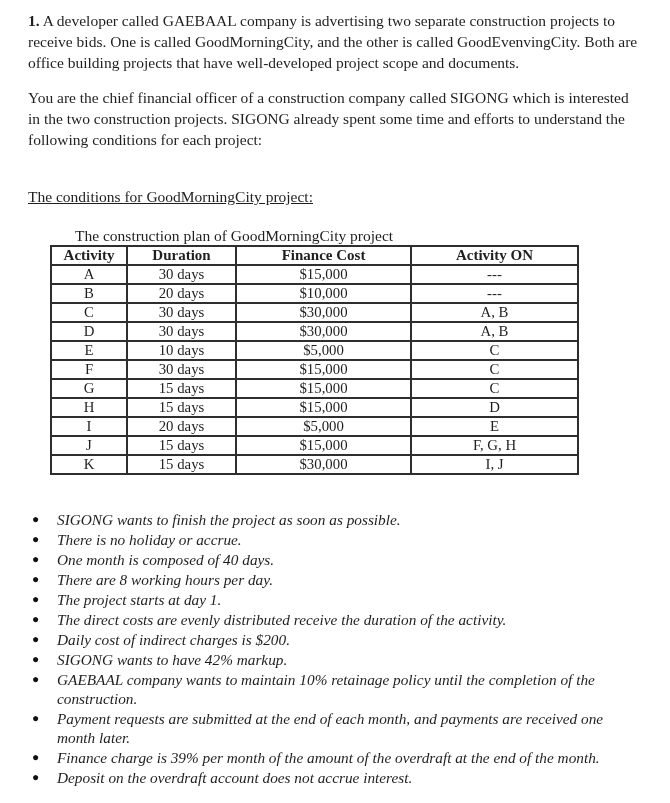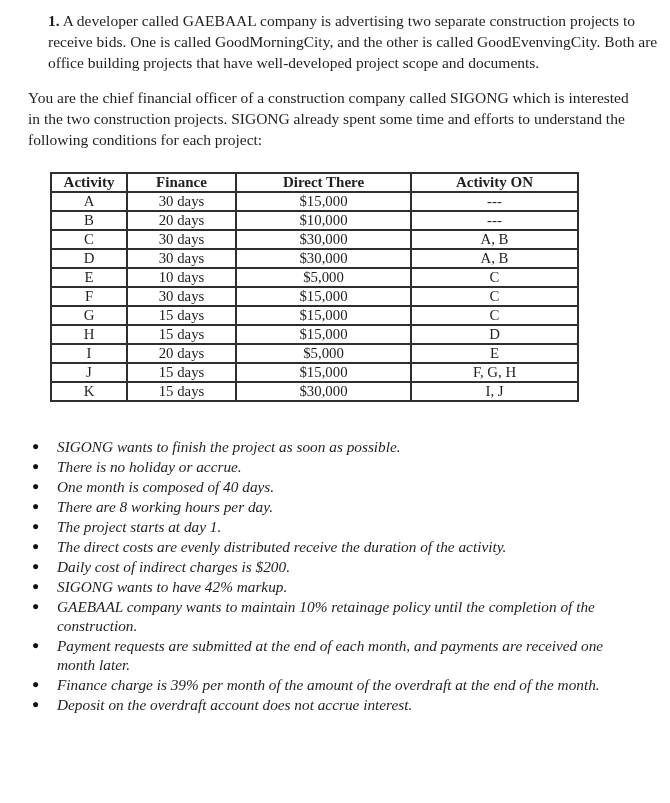--- a/index.html
+++ b/index.html
@@ -13,22 +13,22 @@
     color: #1f1f1f;
     box-sizing: border-box;
     padding: 10px 28px 0 28px;
   }
   .para {
     margin: 0;
     font-size: 15.5px;
     line-height: 21px;
     width: 614px;
   }
-  .para1 { margin-bottom: 14px; margin-left: 20px; }
-  .para2 { margin-bottom: 22px; }
+  .para1 { margin-bottom: 14px; }
+  .para2 { margin-bottom: 36px; }
   .intro-num { font-weight: bold; }
   .section-heading {
     font-size: 15.5px;
     line-height: 21px;
     text-decoration: underline;
     margin: 0 0 19px 0;
     font-weight: normal;
   }
   .table-caption {
     font-size: 15.5px;
@@ -78,34 +78,36 @@
 </style>
 </head>
 <body>
 
 <div class="page">
 
   <p class="para para1"><span class="intro-num">1.</span><span> A developer called GAEBAAL company is advertising two separate construction projects to receive bids. One is called GoodMorningCity, and the other is called GoodEvenvingCity. Both are office building projects that have well-developed project scope and documents.</span></p>
 
   <p class="para para2">You are the chief financial officer of a construction company called SIGONG which is interested in the two construction projects. SIGONG already spent some time and efforts to understand the following conditions for each project:</p>
 
-
+  <div class="section-heading">The conditions for GoodMorningCity project:</div>
+
+  <div class="table-caption">The construction plan of GoodMorningCity project</div>
 
   <table class="plan">
     <colgroup>
       <col class="col-activity">
         <col class="col-duration">
         <col class="col-cost">
         <col class="col-depends">
     </colgroup>
     <thead>
       <tr>
         <th>Activity</th>
-        <th>Finance</th>
-        <th>Direct There</th>
+        <th>Duration</th>
+        <th>Finance Cost</th>
         <th>Activity ON</th>
       </tr>
     </thead>
     <tbody>
       <tr>
         <td>A</td>
         <td>30 days</td>
         <td>$15,000</td>
         <td>---</td>
       </tr>

